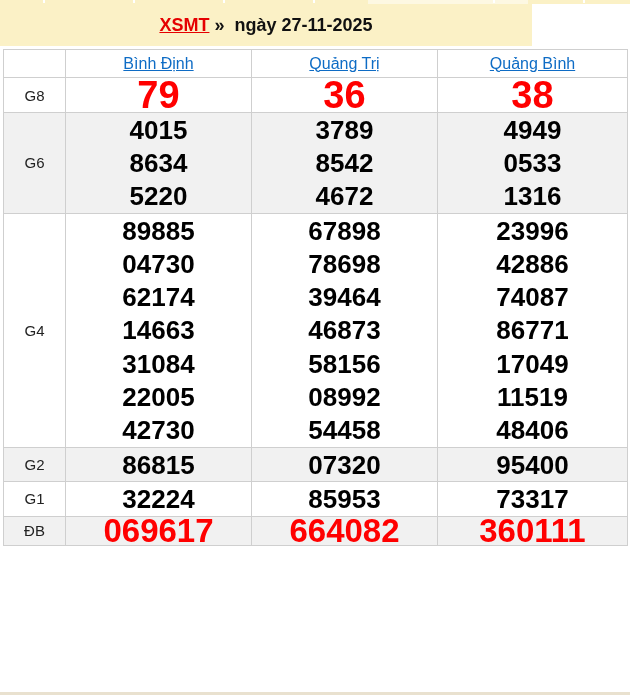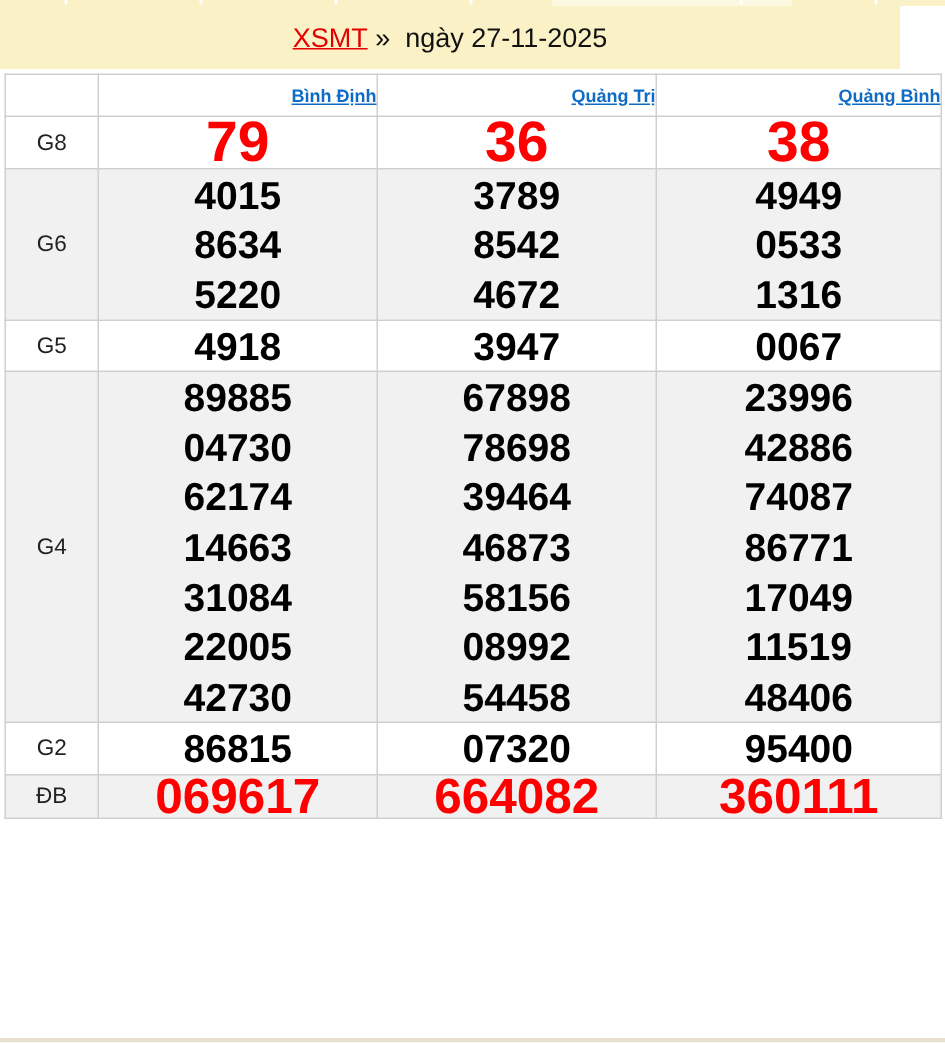--- a/index.html
+++ b/index.html
@@ -36,27 +36,27 @@
     position: absolute;
     top: 0;
     left: 368px;
     width: 160px;
     height: 4px;
     background: var(--tab-active-bg, #FDF8E2);
   }
   
   .banner {
     height: 42px;
-    width: 600px;
+    width: 532px;
     background: var(--banner-bg, #FBF1C6);
     display: flex;
     align-items: center;
     justify-content: center;
     font-size: 18px;
-    font-weight: normal;
+    font-weight: bold;
     color: var(--title-text, #111111);
     white-space: pre;
   }
   .banner a {
     color: var(--link-red, #E50000);
     text-decoration: underline;
     cursor: pointer;
   }
   
   table.results {
@@ -69,24 +69,23 @@
   }
   table.results th,
   table.results td {
     border: 1px solid var(--border, #CFCFCF);
     padding: 0;
     text-align: center;
     vertical-align: middle;
   }
   table.results thead th {
     height: 27px;
-    font-size: 12px;
-    font-weight: bold;
-    background: #ffffff;
-    text-align: right;
+    font-size: 16px;
+    font-weight: normal;
+    background: #ffffff;
   }
   table.results thead th a {
     color: var(--link-blue, #0E6CC5);
     text-decoration: underline;
     cursor: pointer;
   }
   tbody tr:nth-child(even) {
     background: var(--row-alt-bg, #F1F1F1);
   }
   td.label {
@@ -186,32 +185,20 @@
             <div class="val">3789</div>
             <div class="val">8542</div>
             <div class="val">4672</div>
           </td>
           <td>
             <div class="val">4949</div>
             <div class="val">0533</div>
             <div class="val">1316</div>
           </td>
         </tr>
-        <tr class="key-g5 style-normal">
-          <td class="label">G5</td>
-          <td>
-            <div class="val">4918</div>
-          </td>
-          <td>
-            <div class="val">3947</div>
-          </td>
-          <td>
-            <div class="val">0067</div>
-          </td>
-        </tr>
         <tr class="key-g4 style-normal">
           <td class="label">G4</td>
           <td>
             <div class="val">89885</div>
             <div class="val">04730</div>
             <div class="val">62174</div>
             <div class="val">14663</div>
             <div class="val">31084</div>
             <div class="val">22005</div>
             <div class="val">42730</div>
@@ -240,20 +227,32 @@
           <td>
             <div class="val">86815</div>
           </td>
           <td>
             <div class="val">07320</div>
           </td>
           <td>
             <div class="val">95400</div>
           </td>
         </tr>
+        <tr class="key-g1 style-normal">
+          <td class="label">G1</td>
+          <td>
+            <div class="val">32224</div>
+          </td>
+          <td>
+            <div class="val">85953</div>
+          </td>
+          <td>
+            <div class="val">73317</div>
+          </td>
+        </tr>
         <tr class="key-db style-red-db">
           <td class="label">ĐB</td>
           <td>
             <div class="val">069617</div>
           </td>
           <td>
             <div class="val">664082</div>
           </td>
           <td>
             <div class="val">360111</div>

